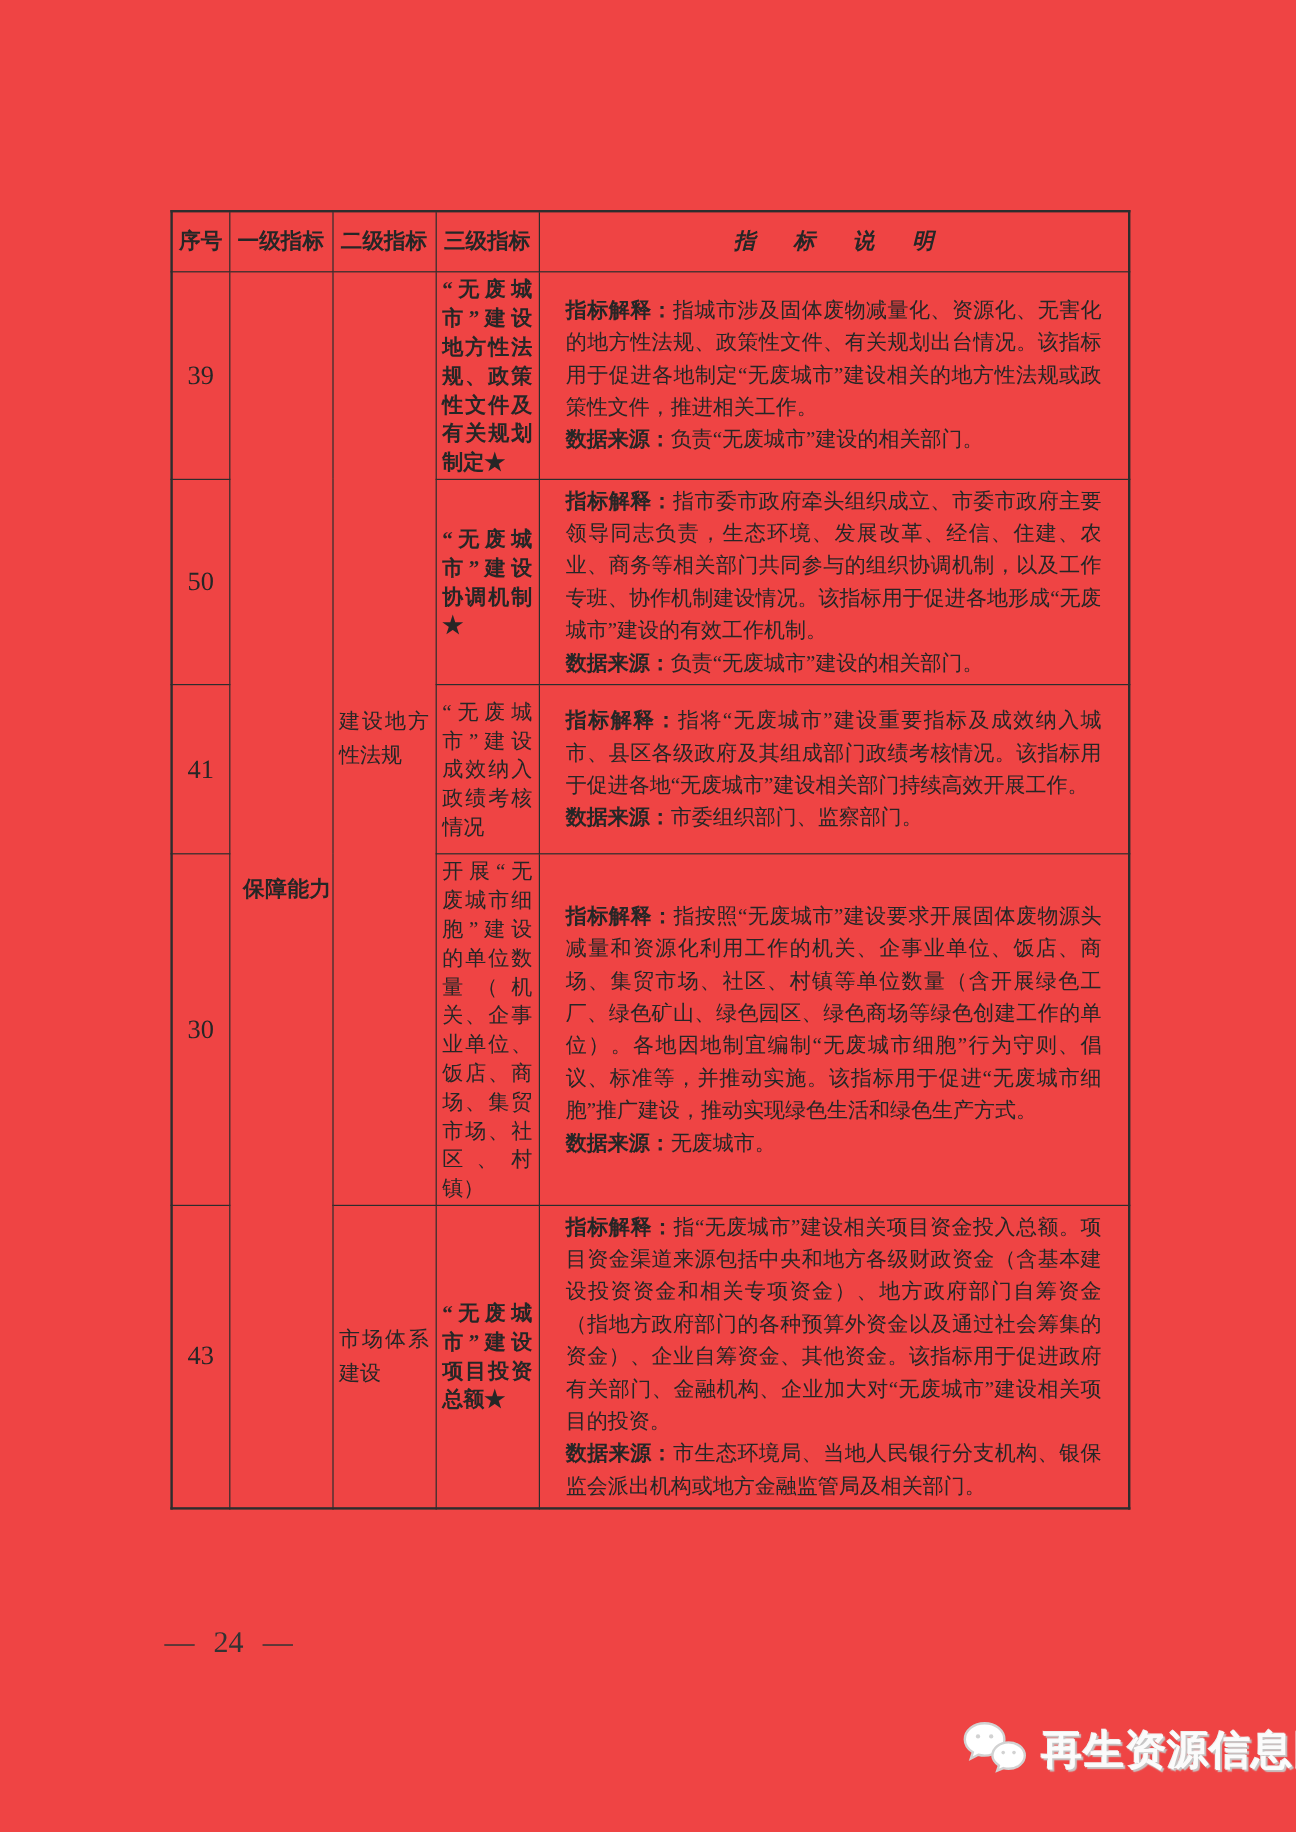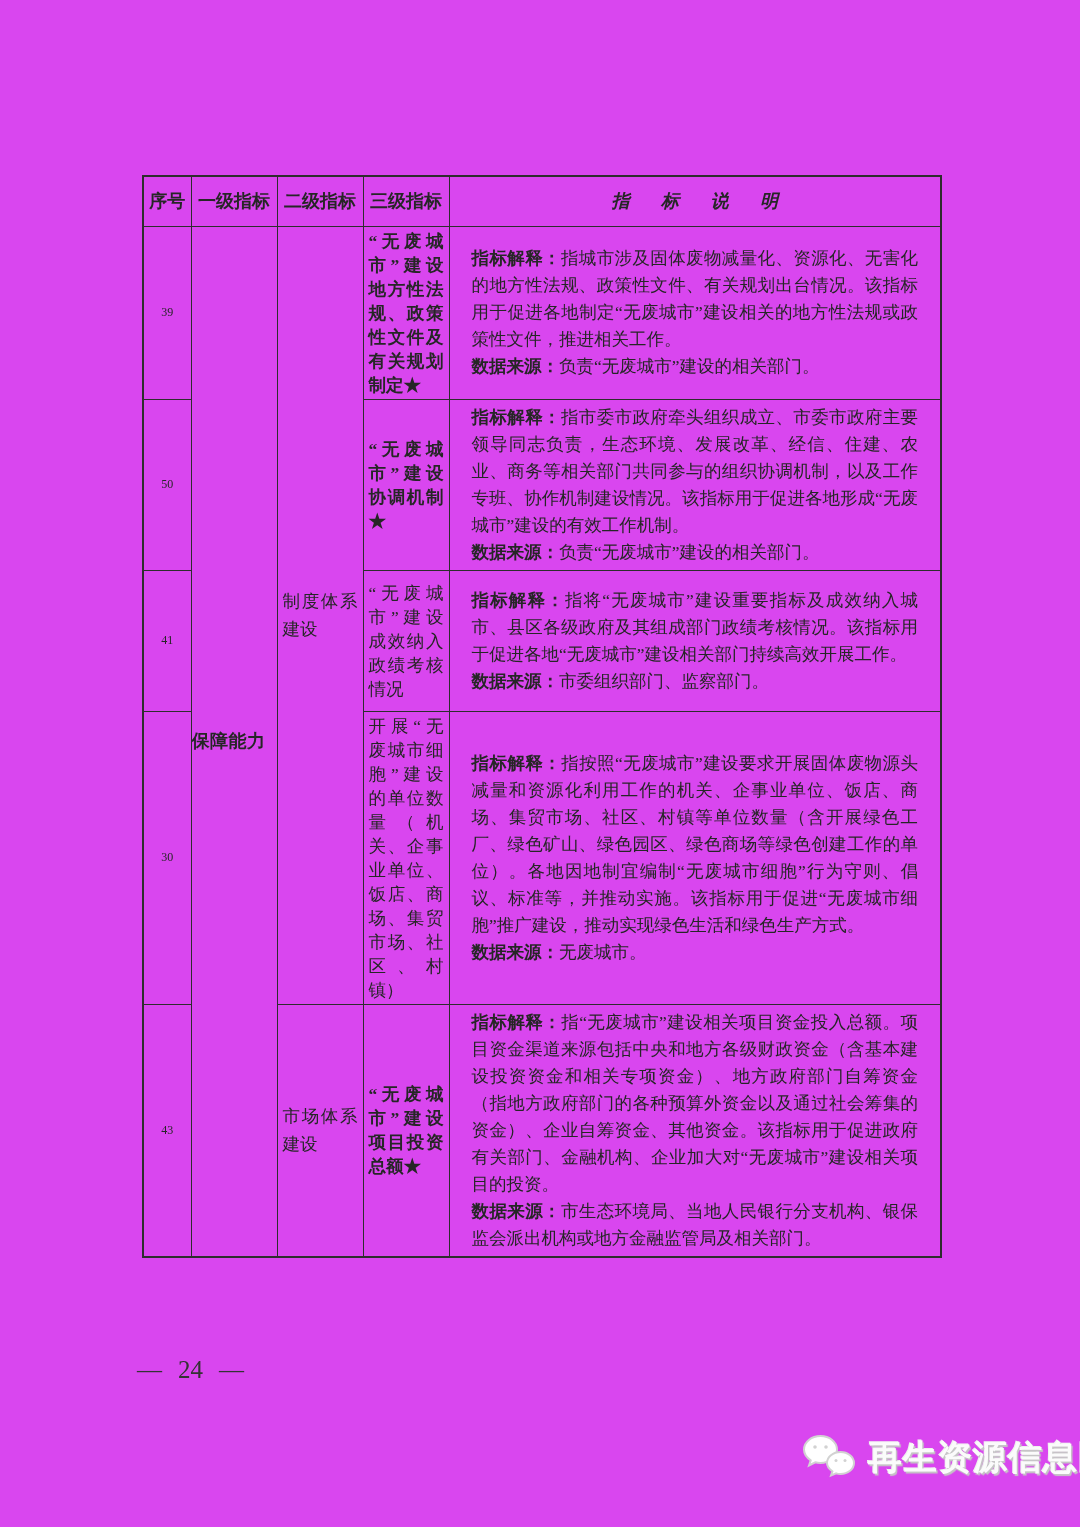--- a/index.html
+++ b/index.html
@@ -2,43 +2,43 @@
 <html><head>
 <meta charset="utf-8">
 <style>
   * { margin: 0; padding: 0; box-sizing: border-box; }
   html, body { background: #ffffff; }
   body {
     width: 1080px; height: 1527px; position: relative;
     font-family: "Liberation Serif", "DejaVu Serif", serif;
     color: #262626;
   }
-  .page { position: absolute; inset: 0; background: #d946ef; overflow: hidden; }
+  .page { position: absolute; inset: 0; background: #ef4444; overflow: hidden; }
 
   
   .doc-table {
     position: absolute; left: 142px; top: 175px; width: 798px;
     border-collapse: collapse; table-layout: fixed;
     border: 2px solid #2d2d2d;
   }
   .doc-table td, .doc-table th {
     border: 1.5px solid #2d2d2d;
     vertical-align: middle;
     font-size: 17.5px;
     color: #262626;
     overflow: hidden;
   }
   .doc-table th {
     font-weight: bold; font-size: 18px; text-align: center;
     white-space: nowrap;
   }
   th.hdr-desc { letter-spacing: 1.75em; padding-left: 1.75em; font-style: italic; }
-  td.no { text-align: center; font-size: 12px; }
+  td.no { text-align: center; font-size: 22px; }
   td.l1 {
-    font-weight: bold; text-align: left; font-size: 18px;
+    font-weight: bold; text-align: right; font-size: 18px;
     letter-spacing: 0.5px;
   }
   td.l2 {
     text-align: justify; padding: 2px 5px; line-height: 28px;
     word-break: break-all;
   }
   td.l3 {
     text-align: justify; padding: 2px 5px; line-height: 24px;
     word-break: break-all;
   }
@@ -87,21 +87,21 @@
       <th>序号</th>
       <th>一级指标</th>
       <th>二级指标</th>
       <th>三级指标</th>
       <th class="hdr-desc">指标说明</th>
     </tr>
 
     <tr style="height:170px">
       <td class="no">39</td>
       <td class="l1" rowspan="5">保障能力</td>
-      <td class="l2" rowspan="4">制度体系建设</td>
+      <td class="l2" rowspan="4">建设地方性法规</td>
       <td class="l3 b">“无废城市”建设地方性法规、政策性文件及有关规划制定★</td>
       <td class="expl">
         <p><b>指标解释：</b><span>指城市涉及固体废物减量化、资源化、无害化的地方性法规、政策性文件、有关规划出台情况。该指标用于促进各地制定“无废城市”建设相关的地方性法规或政策性文件，推进相关工作。</span></p>
         <p><b>数据来源：</b><span>负责“无废城市”建设的相关部门。</span></p>
       </td>
     </tr>
 
     <tr style="height:167px">
       <td class="no">50</td>
       <td class="l3 b">“无废城市”建设协调机制★</td>

